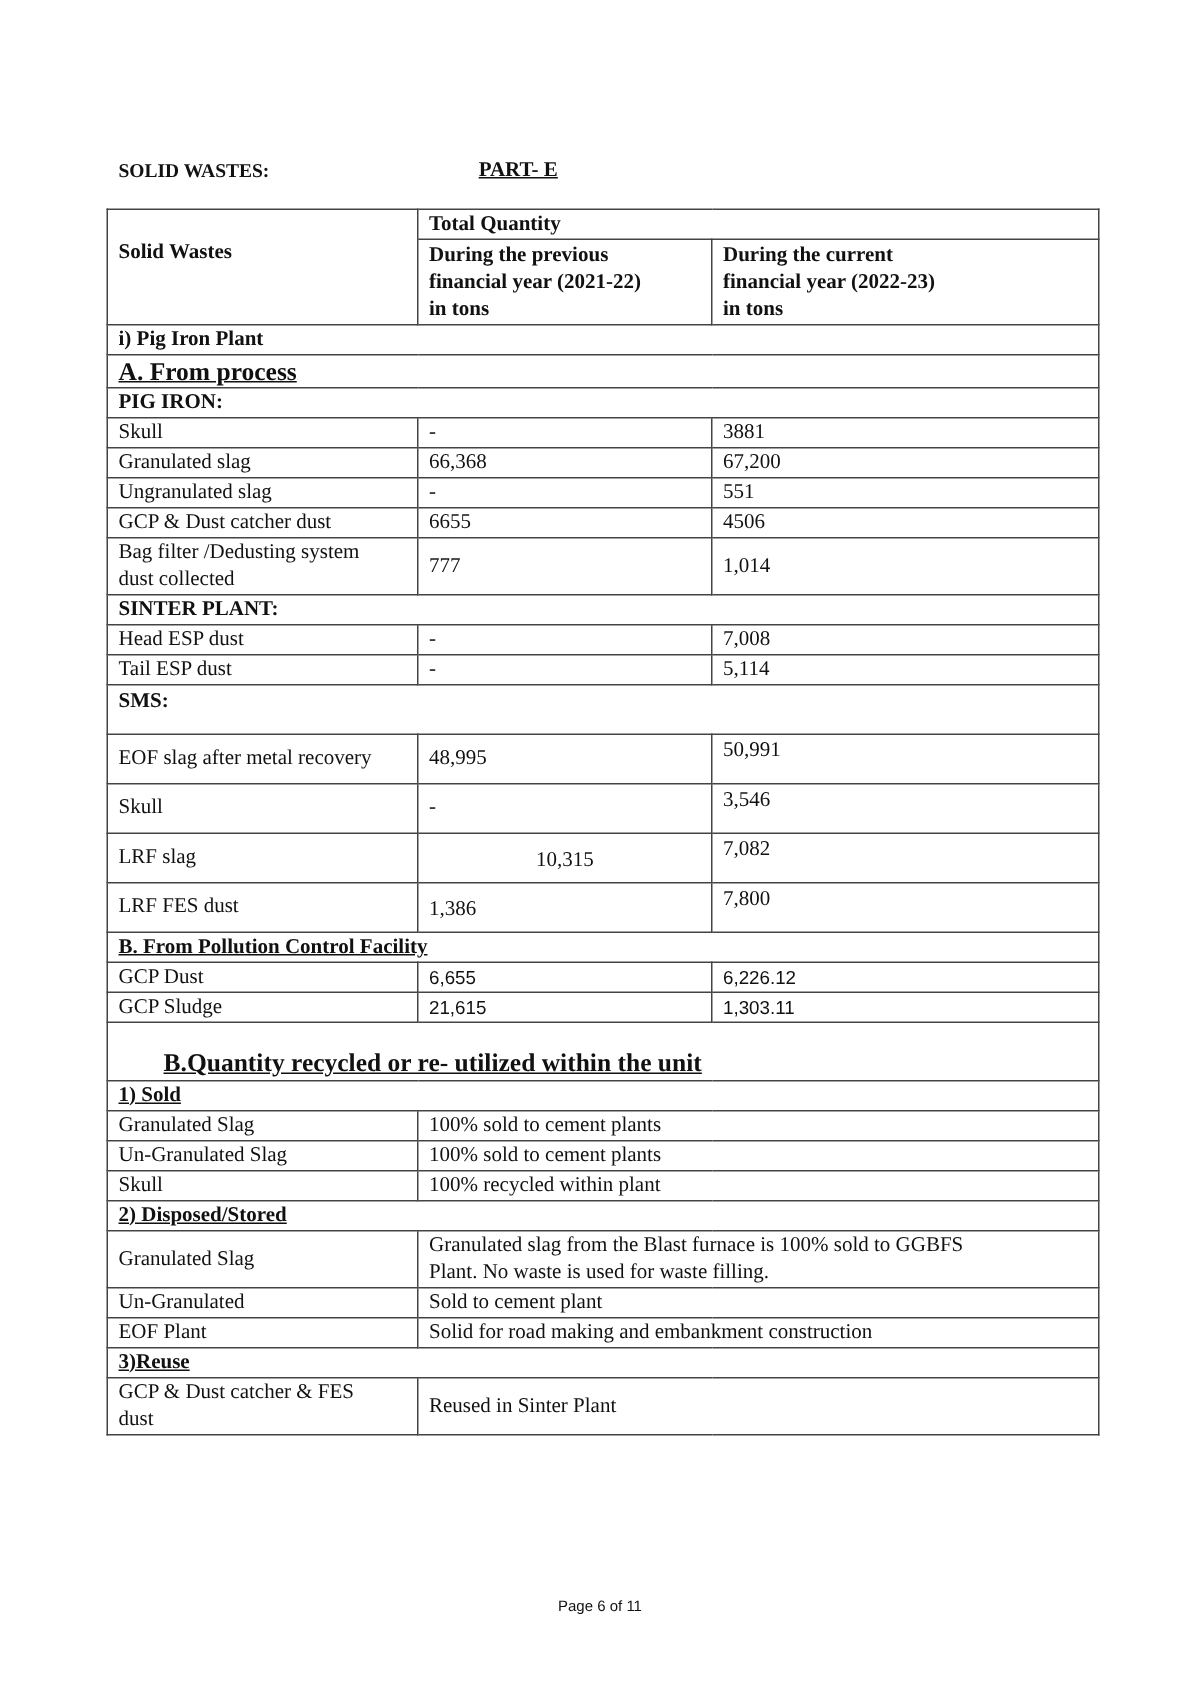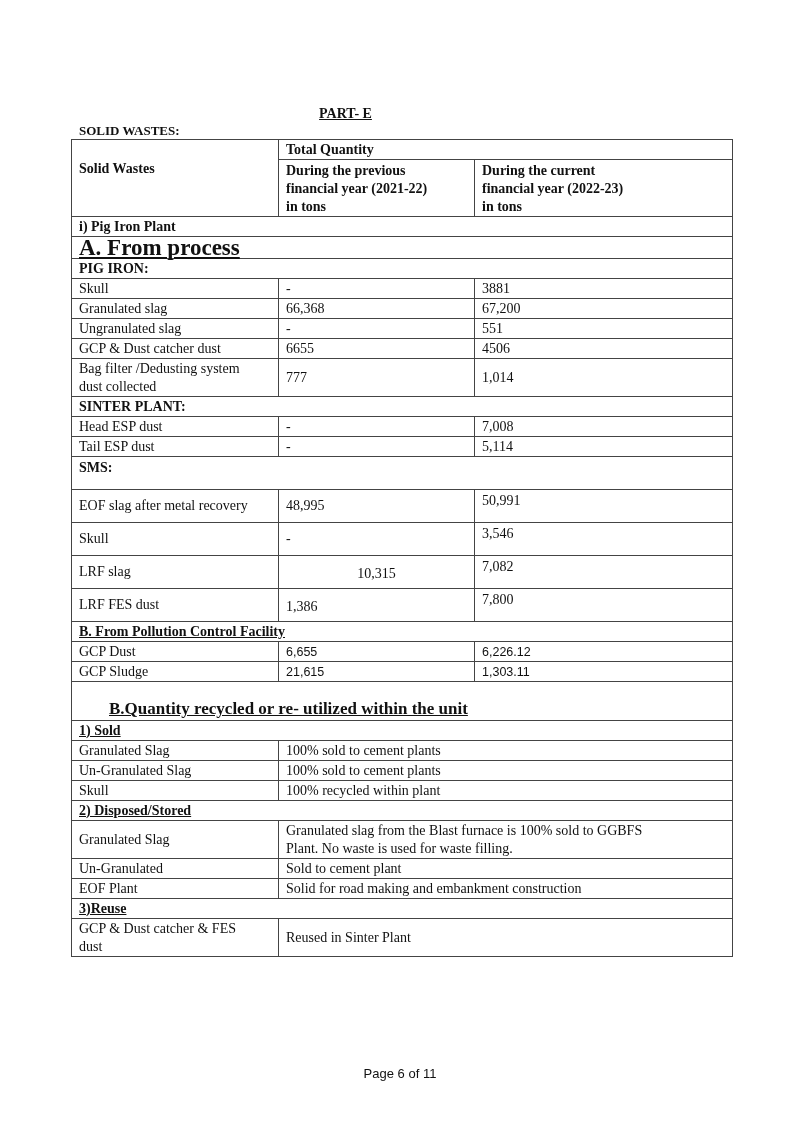--- a/index.html
+++ b/index.html
@@ -7,44 +7,44 @@
       width: 800px; height: 1131px; position: relative; overflow: hidden;
       font-family: "DejaVu Serif", "Liberation Serif", serif;
       color: #111; font-size: 13.5px;
     }
     .part-title {
       position: absolute; top: 106px; left: 0; width: 691px; text-align: center;
       font-weight: bold; text-decoration: underline; font-size: 14px;
       font-family: "Liberation Serif", serif;
     }
     .section-label {
-      position: absolute; top: 123px; left: 79px; font-weight: bold; font-size: 13px;
+      position: absolute; top: 106px; left: 79px; font-weight: bold; font-size: 13px;
       font-family: "Liberation Serif", serif;
     }
     table.main {
       position: absolute; left: 71px; top: 139px; width: 661px;
       border-collapse: collapse; table-layout: fixed;
       font-family: "Liberation Serif", "DejaVu Serif", serif; font-size: 14px;
     }
     table.main td {
       border: 1px solid #444; padding: 0 7px; vertical-align: middle; line-height: 18px;
     }
     col.c1 { width: 207px; }
     col.c2 { width: 196px; }
     col.c3 { width: 258px; }
     .bold { font-weight: bold; }
     .ul { text-decoration: underline; }
     .h20 td { height: 19px; }
-    .big { font-size: 23px; font-weight: bold; text-decoration: underline; }
+    .big { font-size: 17px; font-weight: bold; text-decoration: underline; }
     .bigB { font-size: 17px; font-weight: bold; text-decoration: underline; padding-left: 37px !important; }
     .top { vertical-align: top !important; padding-top: 2px !important; }
     .sans { font-family: "Liberation Sans", "DejaVu Sans", sans-serif; font-size: 12.5px; }
     .footer {
       position: absolute; top: 1066px; left: 0; width: 800px; text-align: center;
-      font-family: "Liberation Sans", "DejaVu Sans", sans-serif; font-size: 13px;
+      font-family: "Liberation Sans", "DejaVu Sans", sans-serif; font-size: 10px;
     }
   </style>
 </head>
 <body>
 
 <div class="part-title">PART- E</div>
 <div class="section-label">SOLID WASTES:</div>
 
 <table class="main">
   <colgroup>

